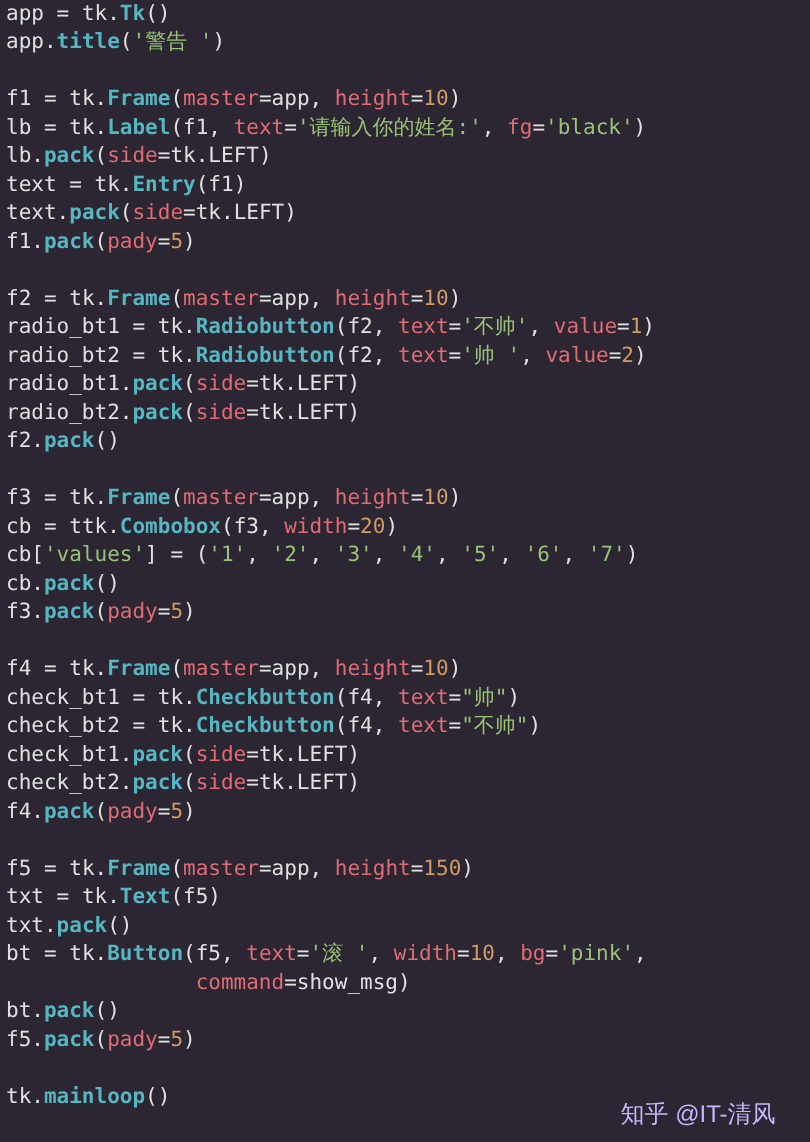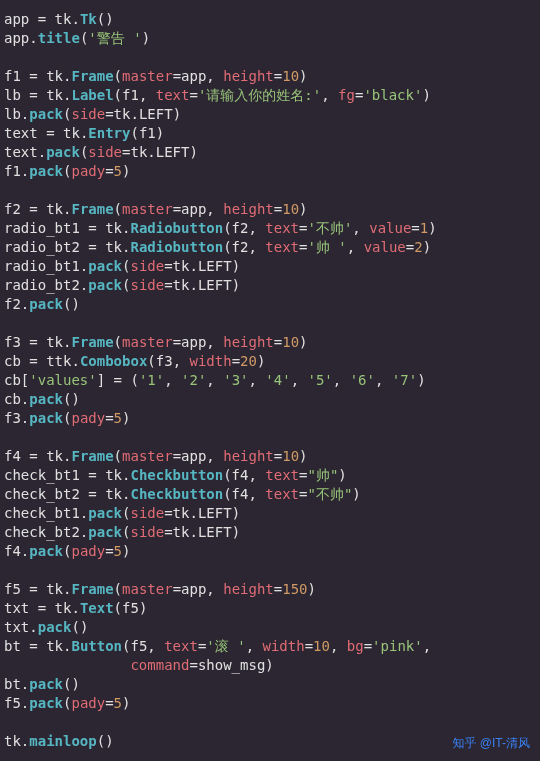--- a/index.html
+++ b/index.html
@@ -9,35 +9,35 @@
     width: 540px;
     height: 761px;
     overflow: hidden;
     position: relative;
     font-family: "Consolas", "Monaco", monospace;
     font-size: 14px;
     line-height: 19px;
   }
   pre {
     margin: 0;
-    padding: 10px 4px;
+    padding: 0 4px;
     white-space: pre;
     color: #e0e0e0;
   }   
   .str  { color: #98c379; }   
   .num  { color: #d19a66; }   
   .attr { color: #e06c75; }
   .method { color: #56b6c2; font-weight: bold; }
 
   .watermark {
     position: absolute;
-    right: 10px;
+    right: 23px;
     bottom: 8px;
-    font-size: 12px;
-    color: #3b82f6;
+    font-size: 16px;
+    color: #c4b5fd;
     font-family: sans-serif;
   }
 </style>
 </head>
 <body>
 
 <pre><span><span>app</span> = <span>tk</span>.<span class="method">Tk</span>()</span>
 <span><span>app</span>.<span class="method">title</span>(<span class="str">'警告 '</span>)</span>
 
 <span><span>f1</span> = <span>tk</span>.<span class="method">Frame</span>(<span class="attr">master</span>=<span>app</span>, <span class="attr">height</span>=<span class="num">10</span>)</span>

